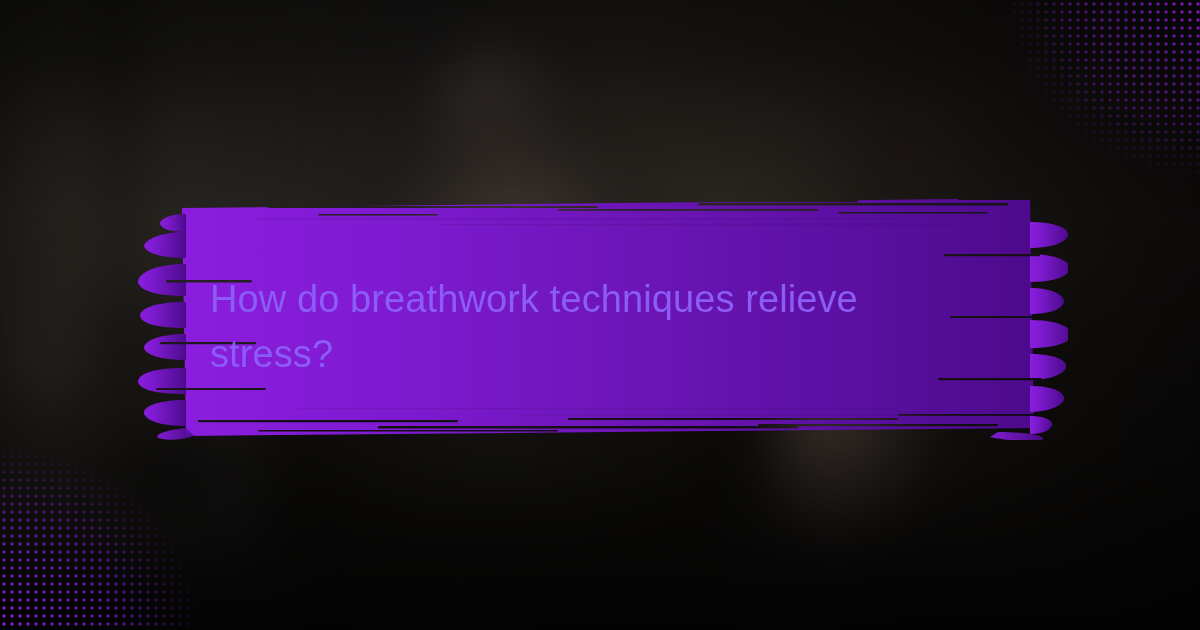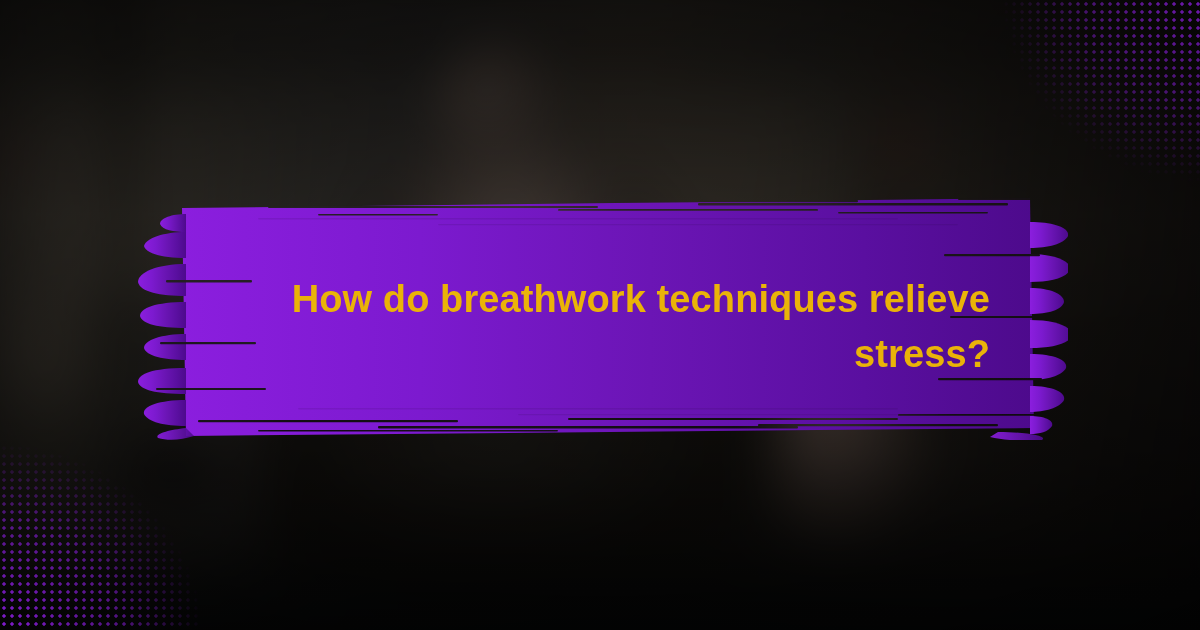--- a/index.html
+++ b/index.html
@@ -175,25 +175,25 @@
     height: 248px;
   }
   .brush-wrap svg { display: block; width: 100%; height: 100%; }
 
   
   .headline {
     position: absolute;
     left: 210px;
     top: 272px;
     width: 780px;
-    text-align: right;
-    color: #eab308;
+    text-align: left;
+    color: #8b5cf6;
     font-size: 38px;
     line-height: 1.45;
-    font-weight: 700;
+    font-weight: 400;
     letter-spacing: 0.1px;
     white-space: pre-line;
   }
 </style>
 </head>
 <body>
 
 <div id="card">
 
   <div class="photo-layer">

